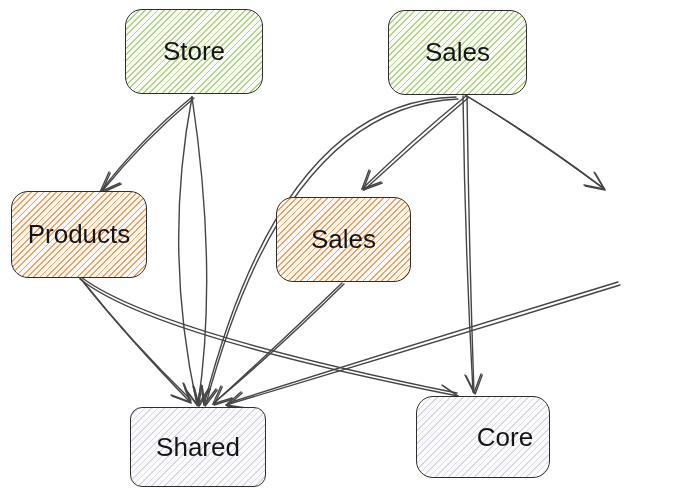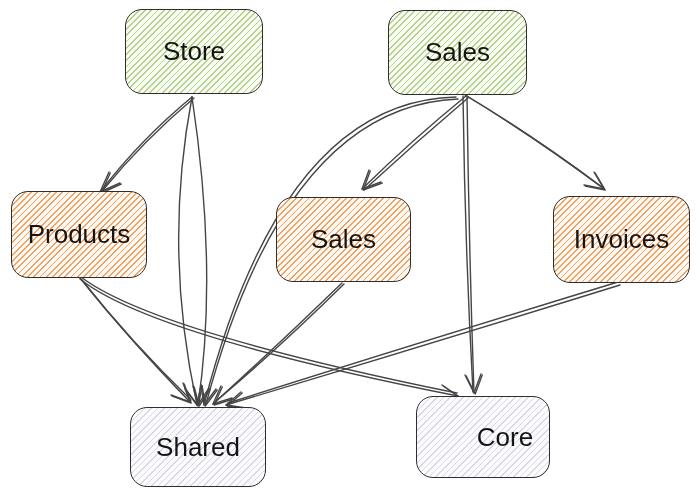--- a/index.html
+++ b/index.html
@@ -107,22 +107,19 @@
     </div>
     <div class="node green" style="left: 388px; top: 10px; width: 139px; height: 85px;">
       <span>Sales</span>
     </div>
     <div class="node orange" style="left: 11px; top: 191px; width: 136px; height: 87px;">
       <span>Products</span>
     </div>
     <div class="node orange" style="left: 276px; top: 197px; width: 135px; height: 85px;">
       <span>Sales</span>
     </div>
-    <div class="node orange" style="left: 553px; top: 196px; width: 137px; height: 87px;">
-      <span>Invoices</span>
-    </div>
-    <div class="node gray" style="left: 130px; top: 407px; width: 136px; height: 80px;">
+    <div class="node gray" style="left: 130px; top: 407px; width: 136px; height: 80px; border-radius: 12px;">
       <span>Shared</span>
     </div>
     <div class="node gray" style="left: 416px; top: 396px; width: 134px; height: 82px; padding-left: 44px;">
       <span>Core</span>
     </div>
   </div>
 
 </body></html>

